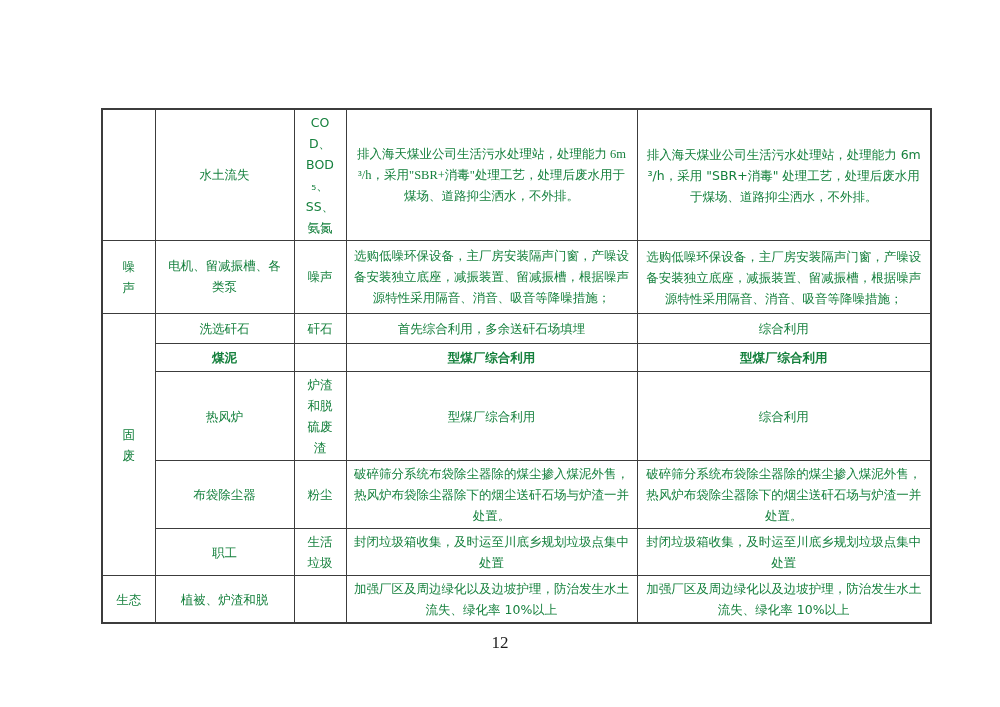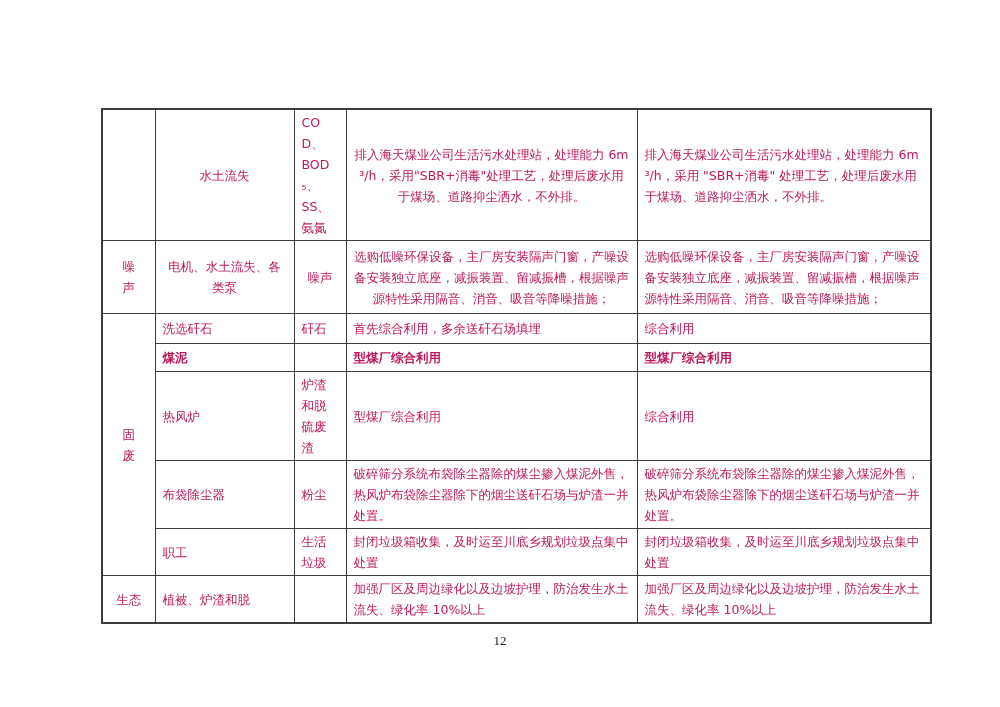--- a/index.html
+++ b/index.html
@@ -20,57 +20,58 @@
     left: 101px;
     top: 108px;
     width: 829px;
     border-collapse: collapse;
     table-layout: fixed;
     border: 2px solid #3c3c3c;
   }
   table.impact td {
     border: 1px solid #3c3c3c;
     font-size: 12.5px;
-    color: #be185d;
+    color: #15803d;
     line-height: 21px;
     padding: 2px 7px;
     vertical-align: middle;
     overflow: hidden;
     word-break: break-all;
+    text-align: center;
   }
   
   tr.r0 { height: 74px; }
   tr.r1 { height: 73px; }
   tr.r2 { height: 30px; }
   tr.r3 { height: 28px; font-weight: bold; }
   tr.r4 { height: 36px; }
   tr.r5 { height: 42px; }
   tr.r6 { height: 30px; }
   tr.r7 { height: 39px; }
 
   td.cat {
     text-align: center;
     white-space: pre-line;
     line-height: 30px;
     padding: 2px 2px;
   }
   td.cat-one { line-height: 21px; }
   .pre { white-space: pre-line; }
-  .ac { text-align: center; }
+  .ac { text-align: center; font-family: Liberation Serif, serif; }
   .al { text-align: left; }
   td.tight { padding: 2px 4px; }
 
   .footer {
     position: absolute;
     left: 0;
     right: 0;
     top: 633px;
     text-align: center;
     font-family: "Liberation Serif", serif;
-    font-size: 13px;
+    font-size: 17px;
     color: #1c1c1c;
   }
 </style>
 </head>
 <body>
 
 <div class="sheet">
 
   <table class="impact">
     <colgroup>
@@ -86,21 +87,21 @@
         <td class="ac">水土流失</td>
         <td class="al pre tight">COD、
 BOD₅、
 SS、氨氮</td>
         <td class="ac">排入海天煤业公司生活污水处理站，处理能力 6m³/h，采用"SBR+消毒"处理工艺，处理后废水用于煤场、道路抑尘洒水，不外排。</td>
         <td class="al">排入海天煤业公司生活污水处理站，处理能力 6m³/h，采用 "SBR+消毒" 处理工艺，处理后废水用于煤场、道路抑尘洒水，不外排。</td>
       </tr>
       <tr class="r1">
         <td class="cat">噪
 声</td>
-        <td class="ac">电机、水土流失、各类泵</td>
+        <td class="ac">电机、留减振槽、各类泵</td>
         <td class="ac tight">噪声</td>
         <td class="ac">选购低噪环保设备，主厂房安装隔声门窗，产噪设备安装独立底座，减振装置、留减振槽，根据噪声源特性采用隔音、消音、吸音等降噪措施；</td>
         <td class="al">选购低噪环保设备，主厂房安装隔声门窗，产噪设备安装独立底座，减振装置、留减振槽，根据噪声源特性采用隔音、消音、吸音等降噪措施；</td>
       </tr>
       <tr class="r2">
         <td class="cat" rowspan="5">固
 废</td>
         <td class="al">洗选矸石</td>
         <td class="al tight">矸石</td>
         <td class="al">首先综合利用，多余送矸石场填埋</td>

